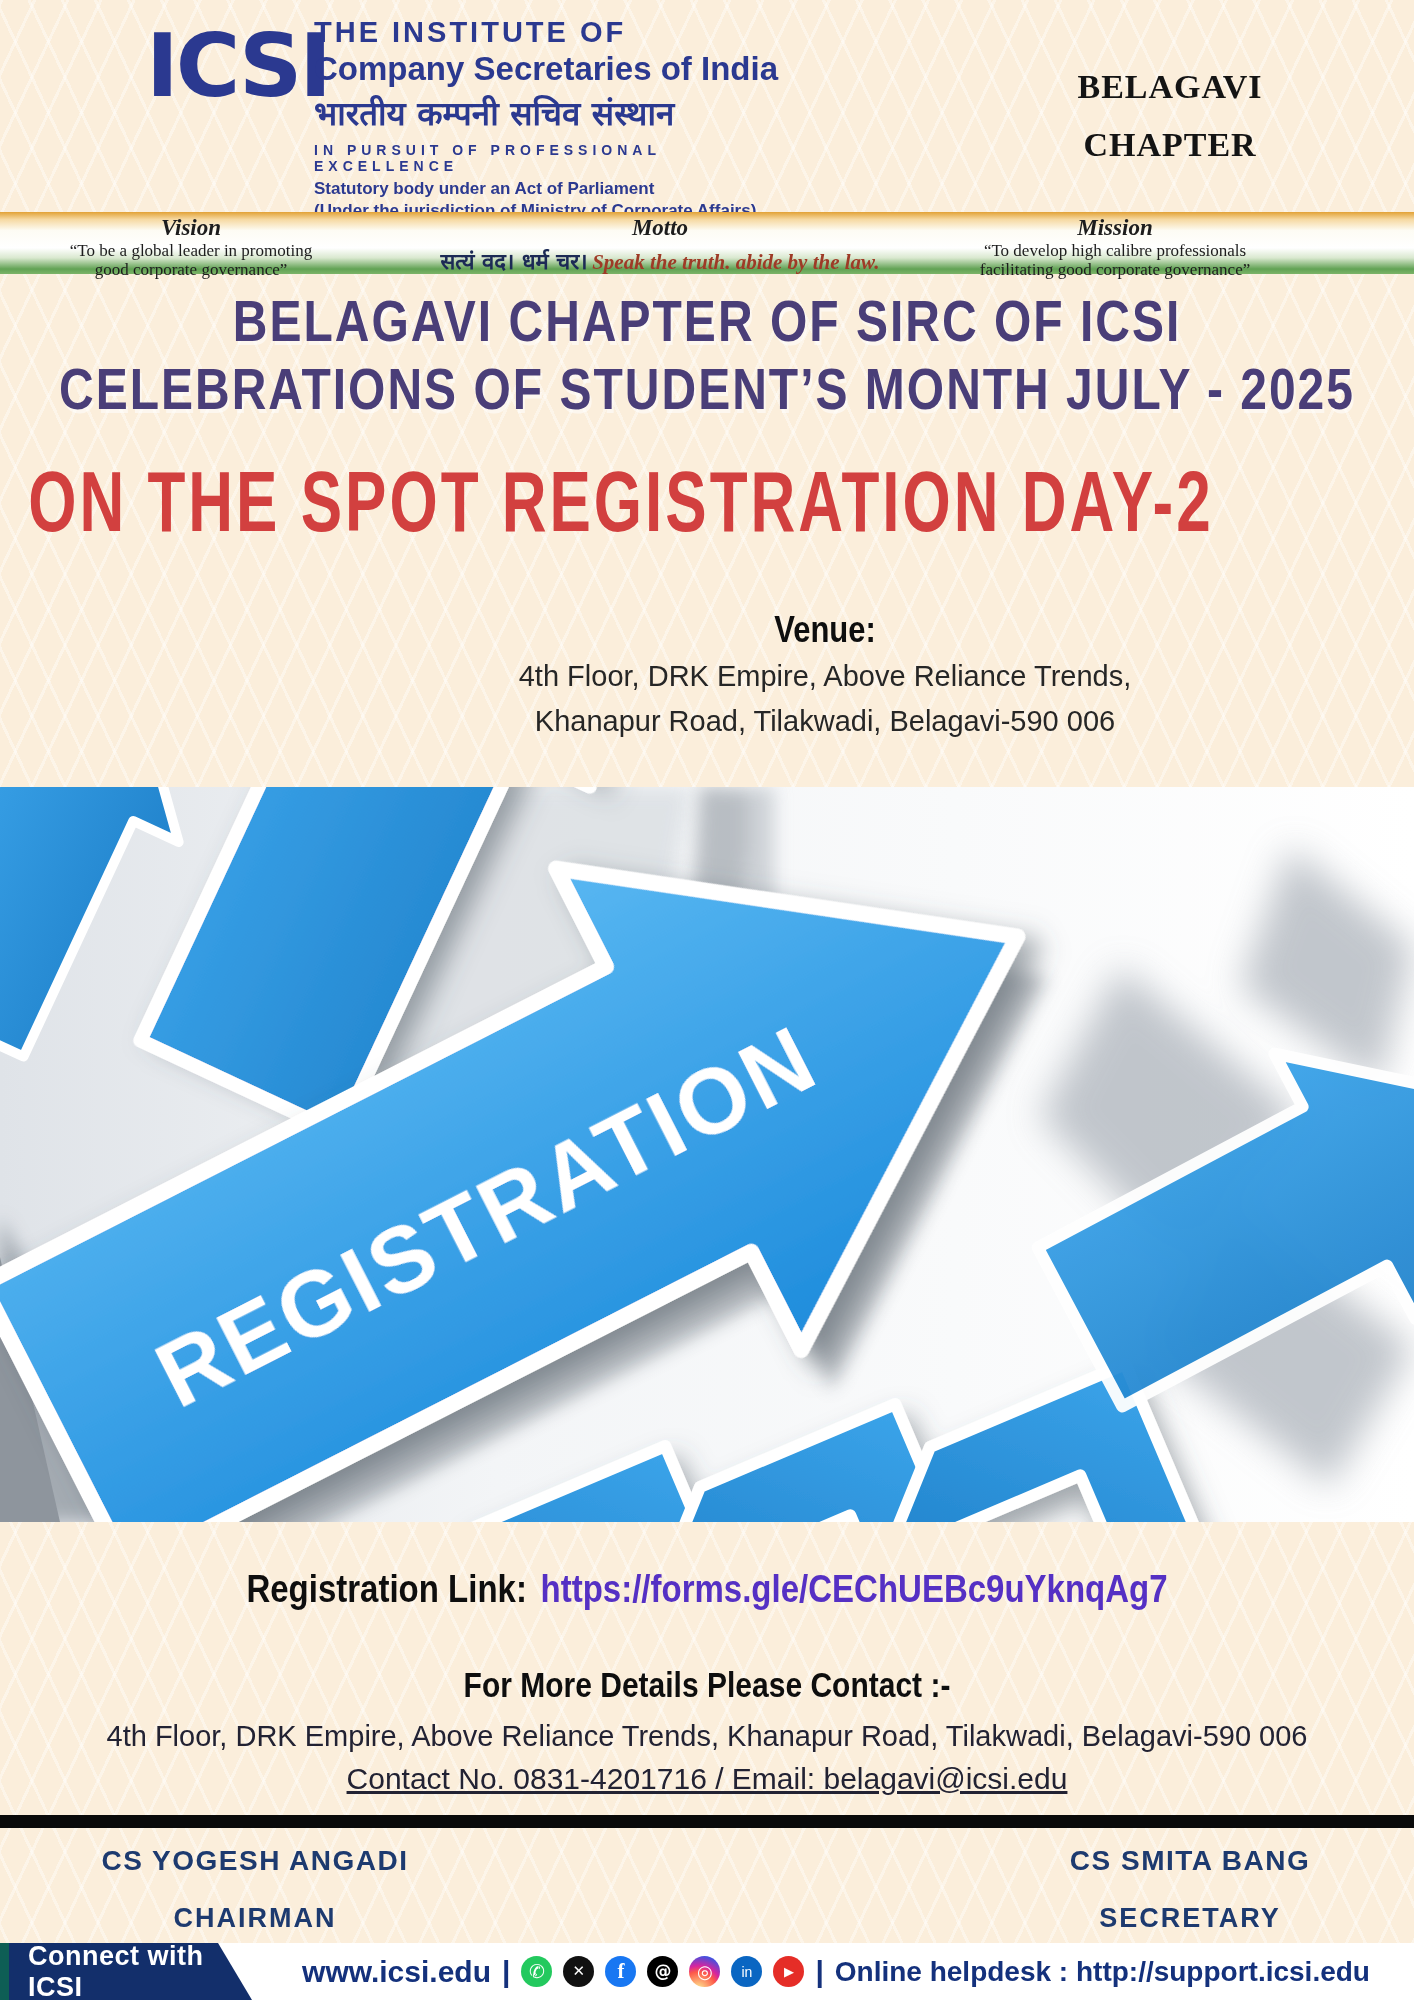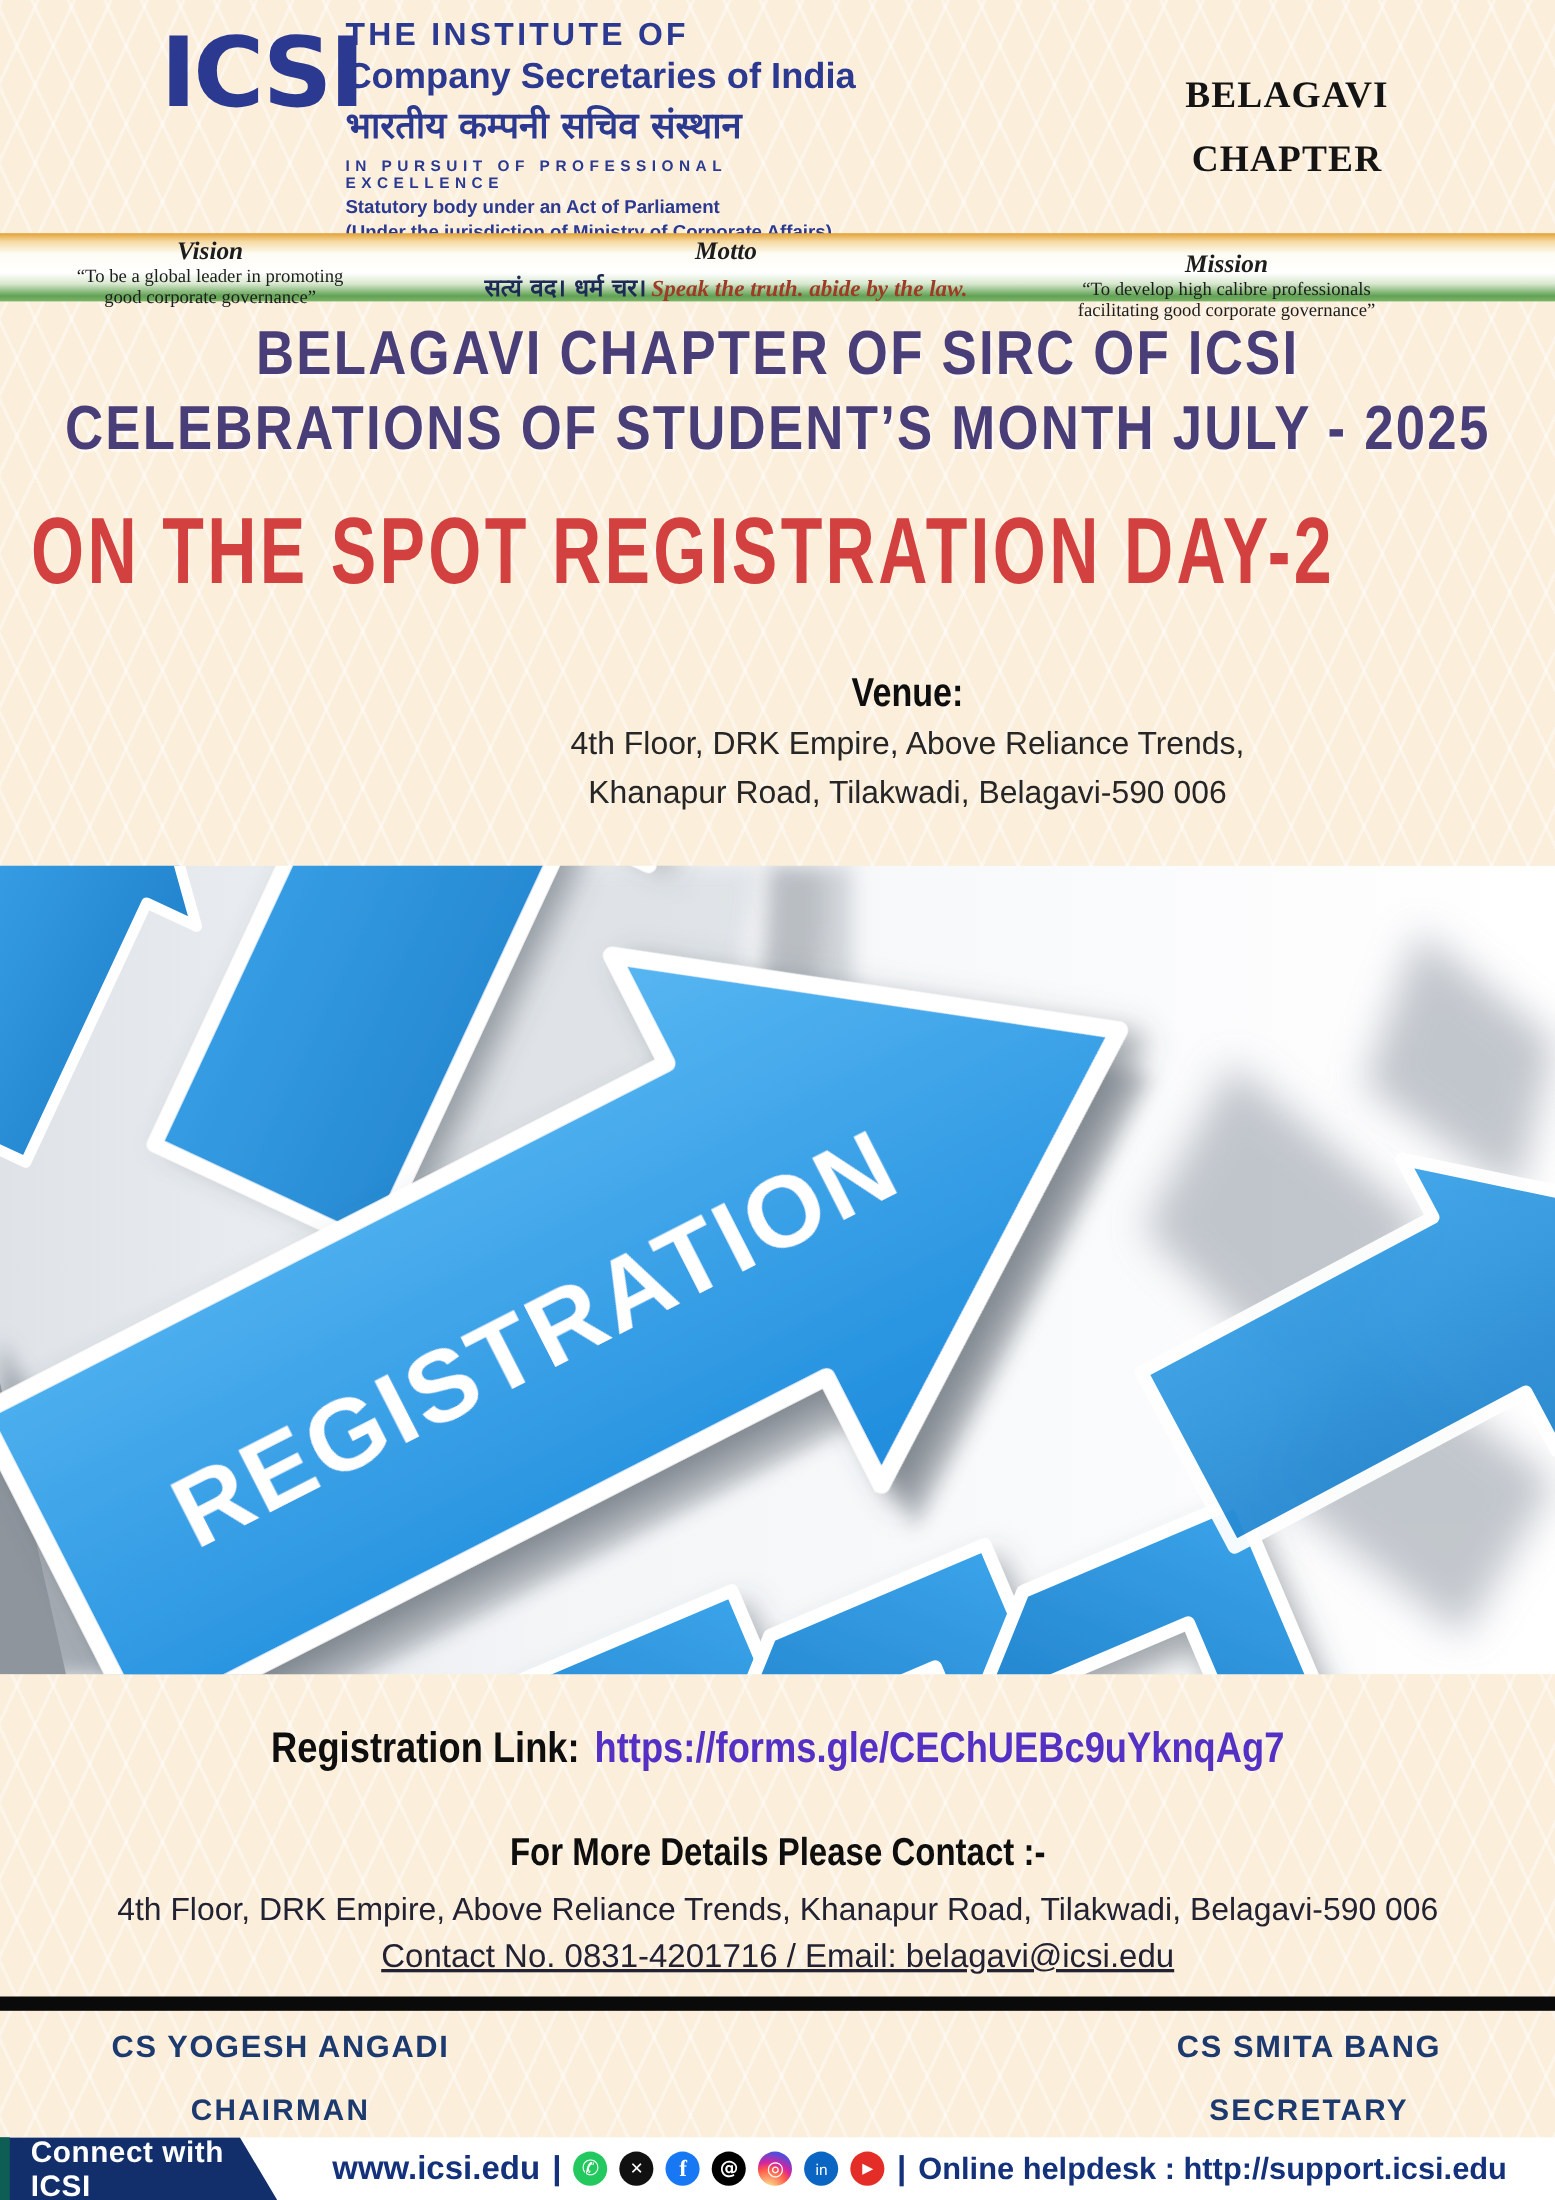--- a/index.html
+++ b/index.html
@@ -28,21 +28,21 @@
     color:#141414; line-height:1.7; }
 
   
   .banner{ position:absolute; left:0; top:212px; width:1414px; height:62px;
     background:linear-gradient(180deg,#e2a236 0%,#f6d9a2 12%,#fdfcf4 30%,#ffffff 58%,#d9e8cf 74%,#61a254 92%,#7cb468 100%); }
   .b-col{ position:absolute; top:3px; text-align:center; color:#1d1d1d; }
   .b-title{ font-family:"Liberation Serif",serif; font-style:italic; font-weight:bold; font-size:23px; }
   .b-text{ font-family:"Liberation Serif",serif; font-size:17px; line-height:1.12; }
   .b-vision{ left:16px; width:350px; }
   .b-motto{ left:390px; width:540px; }
-  .b-mission{ left:880px; width:470px;margin-top:12px; }
+  .b-mission{ left:880px; width:470px; }
   .motto-skt{ font-family:"DejaVu Sans",sans-serif; font-weight:bold; font-size:22px; color:#1c2a55; }
   .motto-en{ font-family:"Liberation Serif",serif; font-style:italic; font-weight:bold; font-size:21px; color:#9e3a26; }
 
   
   .title-line{ position:absolute; left:0; width:1414px; text-align:center; color:#4a3e78; }
   .title-line .cond{ font-weight:bold; font-size:48px; letter-spacing:2px;
     text-shadow:2px 3px 0 rgba(255,255,255,.55); }
   .t1{ top:294px; } .t2{ top:362px; }
   .event-line{ position:absolute; left:0; top:466px; width:1242px; text-align:center; color:#d2403f; }
   .event-line .cond{ transform:scaleY(1.38); font-weight:bold; font-size:62px; letter-spacing:3px; }

